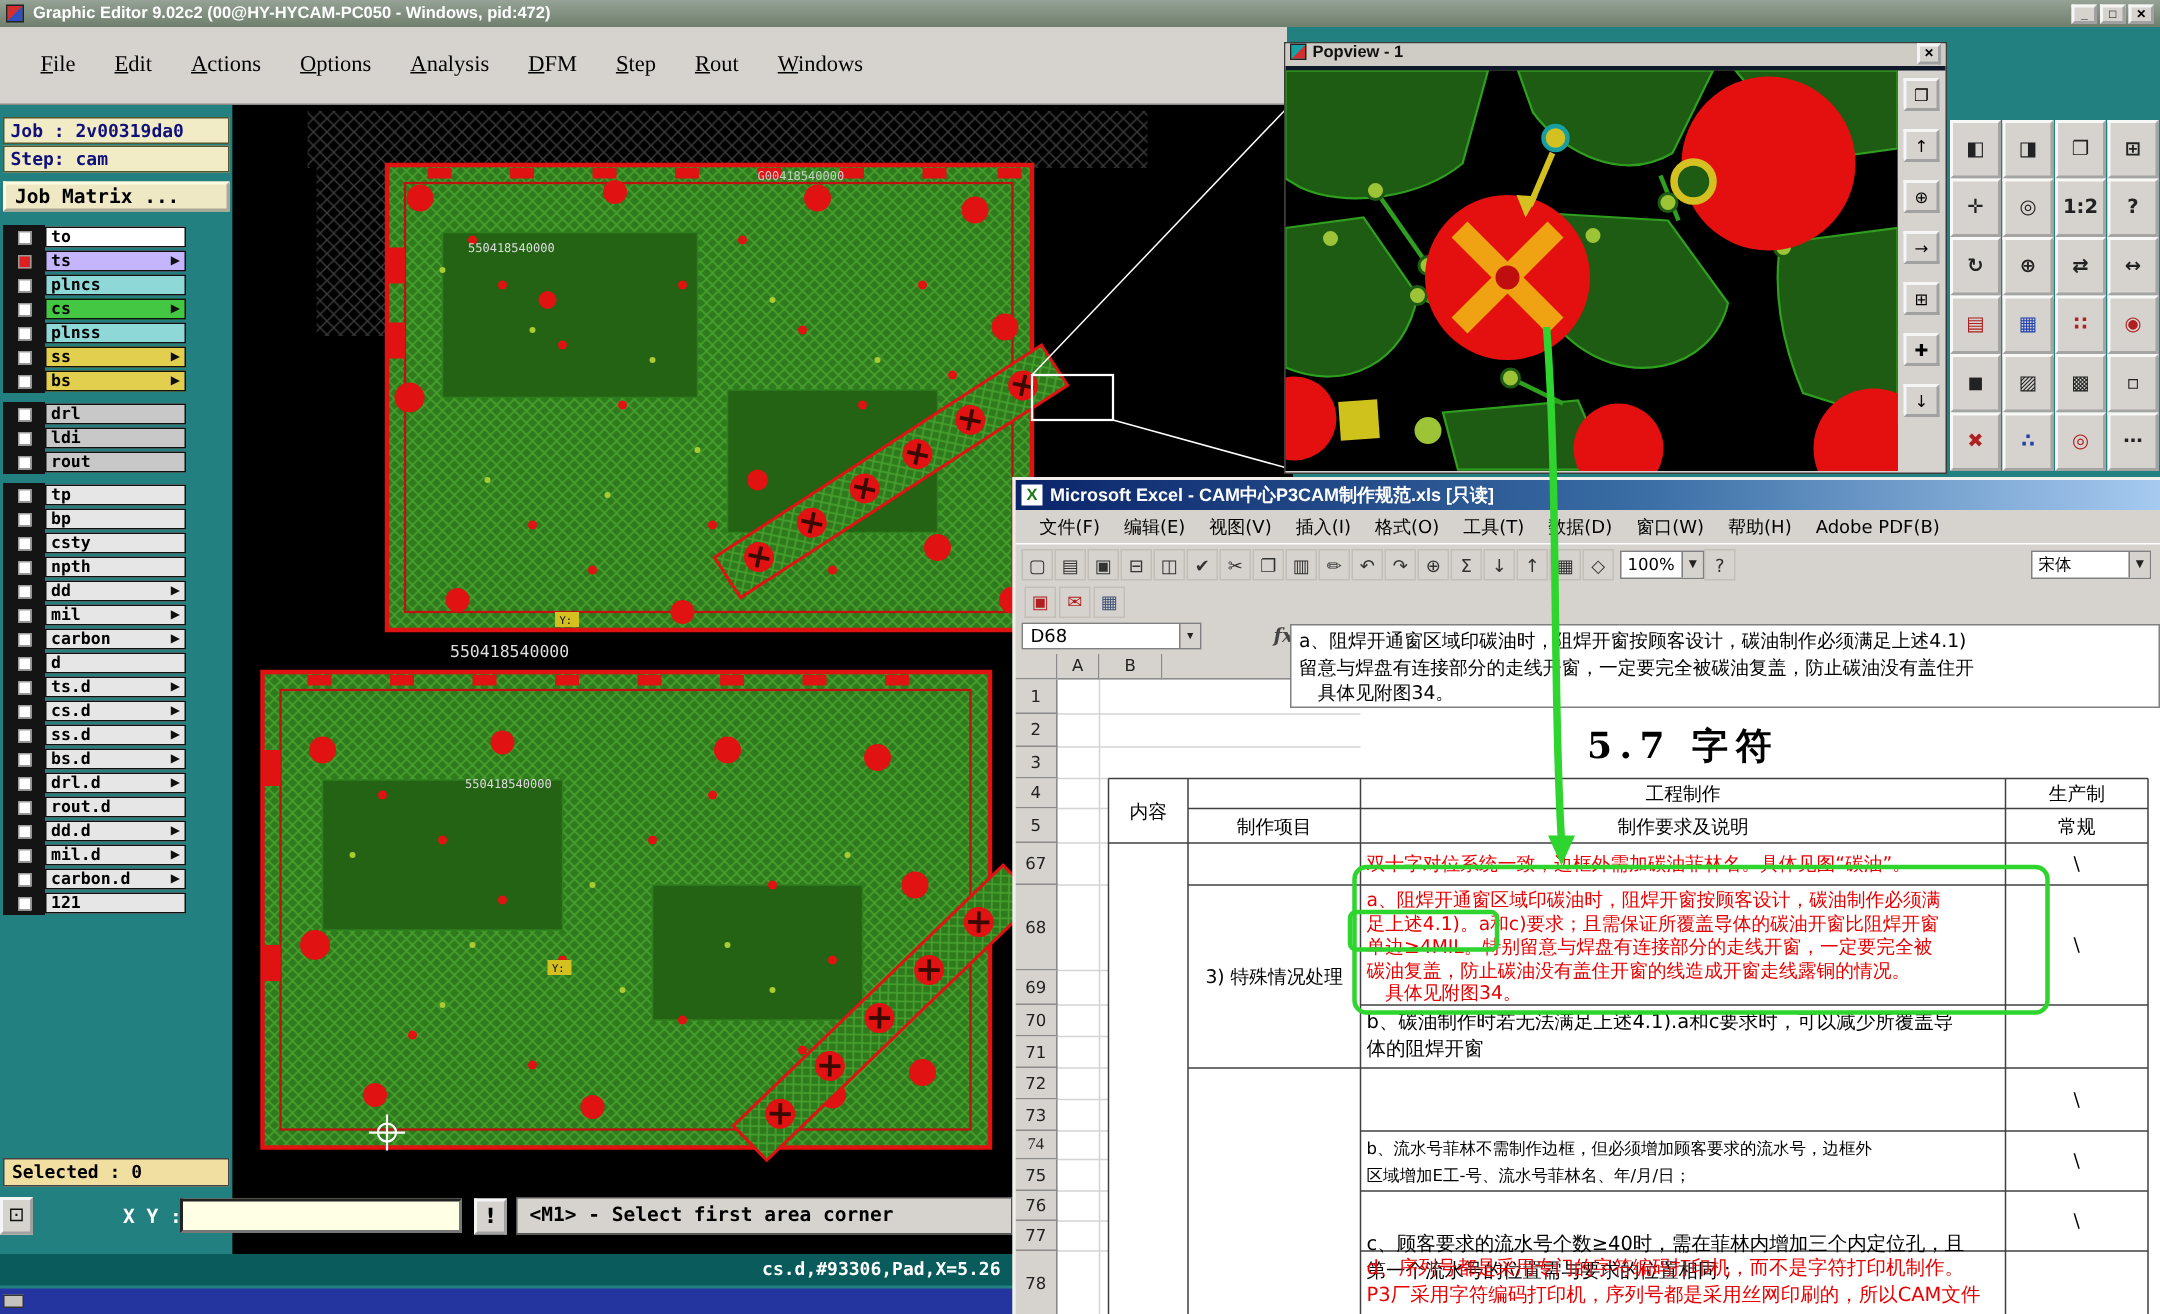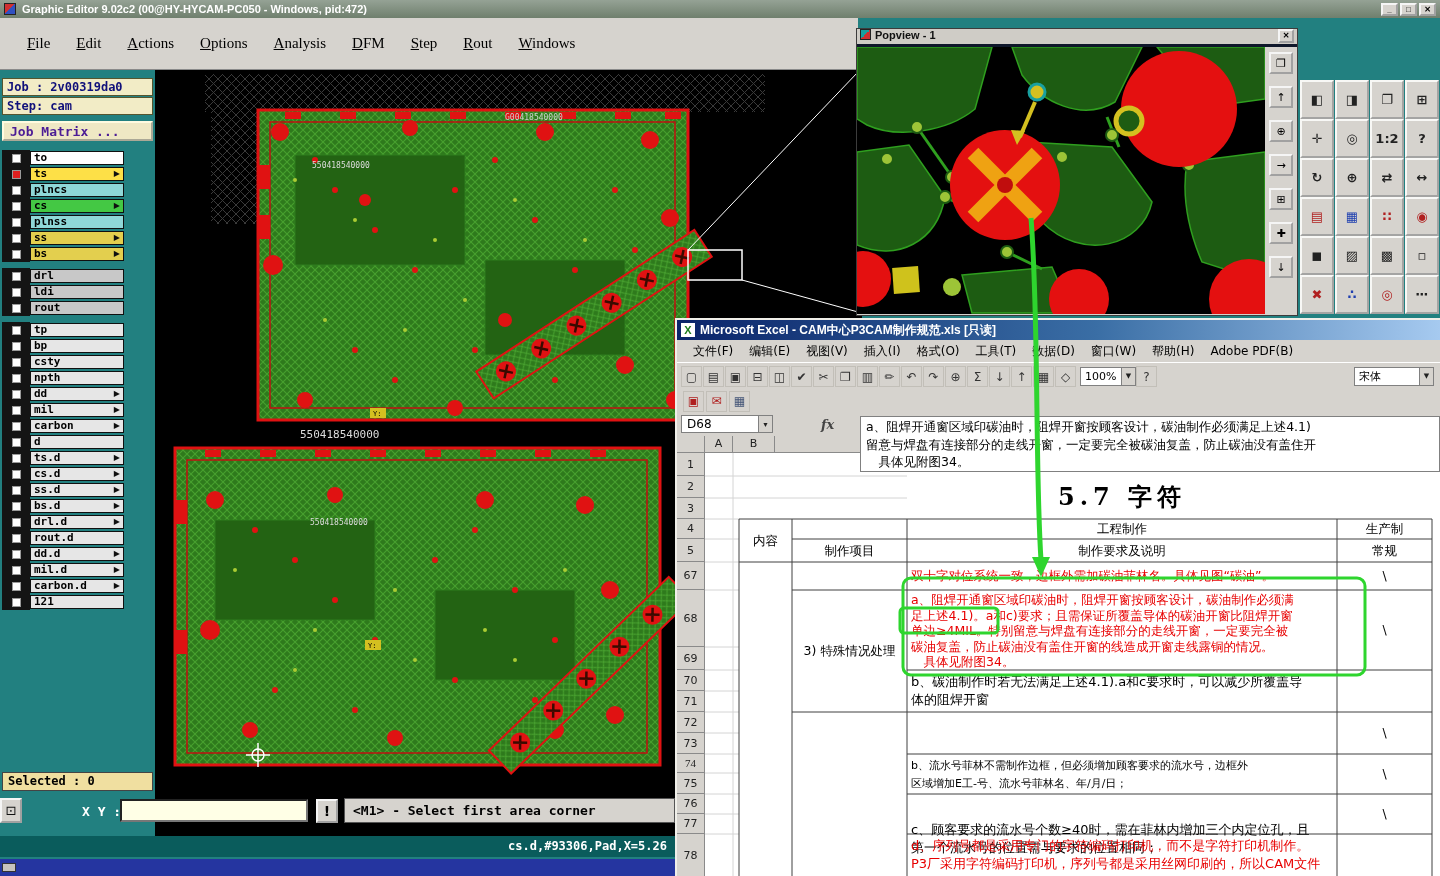--- a/index.html
+++ b/index.html
@@ -19,21 +19,21 @@
   .ge-menubar{position:absolute;left:0;top:18px;width:858px;height:52px;background:#d6d3ce;
     display:flex;align-items:center;padding-left:14px;border-bottom:1px solid #8a8a8a;}
   .ge-menu-item{display:inline-block;padding:4px 13px;font:15px "Liberation Serif",serif;color:#000;}
   .ge-menu-item::first-letter{text-decoration:underline;}
 
   
   .job-box,.step-box{position:absolute;left:2px;width:151px;height:18px;background:#f2ecc6;
     border:1px solid #55552e;color:#10107a;font:bold 12px/16px "DejaVu Sans Mono",monospace;padding-left:4px;}
   .job-box{top:78px;} .step-box{top:97px;}
   .matrix-btn{position:absolute;left:2px;top:121px;width:151px;height:20px;background:#efe8c4;
-    border:2px outset #fffbe0;font:bold 13px/16px "DejaVu Sans Mono",monospace;color:#4c1d95;text-align:left;padding-left:6px;}
+    border:2px outset #fffbe0;font:bold 13px/16px "DejaVu Sans Mono",monospace;color:#000000;text-align:left;padding-left:6px;}
   .layer-list{position:absolute;left:2px;top:150px;width:122px;}
   .layer-row{display:flex;align-items:center;height:16px;}
   .lcell{width:28px;height:16px;background:#141414;display:flex;align-items:center;justify-content:center;flex:none;}
   .lcheck{width:9px;height:9px;border:1px solid #9a9a9a;background:#fff;display:block;}
   .lbox{width:94px;height:14px;border:1px solid #101010;display:flex;align-items:center;
     justify-content:space-between;padding:0 3px;background:#fff;}
   .lname{font:bold 11px/12px "DejaVu Sans Mono",monospace;color:#000;}
   .larrow{font-size:8px;color:#101010;line-height:12px;}
 
   
@@ -91,21 +91,21 @@
   .icon-strip{display:flex;align-items:center;gap:1px;}
   .xl-tbtn{width:21px;height:21px;background:#d6d3ce;border:1px solid #c2bfb8;
     font:12px/18px "DejaVu Sans",sans-serif;text-align:center;color:#333;padding:0;}
   .xl-zoom,.xl-font{height:19px;background:#fff;border:1px solid #808080;display:flex;align-items:center;
     font:11px/17px "DejaVu Sans",sans-serif;padding-left:4px;margin-left:4px;}
   .xl-zoom{width:56px;} .xl-font{width:80px;margin-left:auto;}
   .dd-arrow{margin-left:auto;width:14px;height:100%;background:#d6d3ce;border-left:1px solid #808080;
     font-size:7px;text-align:center;line-height:17px;color:#222;}
   .xl-toolbar2{height:22px;display:flex;align-items:center;gap:2px;padding-left:6px;}
   .xl-formula-row{height:24px;display:flex;align-items:center;padding-left:4px;}
-  .xl-namebox{width:92px;height:18px;background:#fff;border:1px solid #808080;display:flex;align-items:flex-start;}
+  .xl-namebox{width:120px;height:18px;background:#fff;border:1px solid #808080;display:flex;align-items:flex-start;}
   .nb-text{flex:1;font:12px/16px "DejaVu Sans",sans-serif;padding-left:5px;}
   .xl-fx{margin-left:48px;font:italic bold 13px "DejaVu Serif",serif;color:#444;}
   .xl-sheet{position:absolute;left:0;top:116px;width:765px;height:442px;background:#fff;overflow:hidden;}
   .xl-colhdrs{position:absolute;left:0;top:0;height:17px;display:flex;}
   .hd{height:17px;background:#d6d3ce;border-right:1px solid #8a8a8a;border-bottom:1px solid #8a8a8a;
      font:11px/15px "DejaVu Sans",sans-serif;text-align:center;color:#222;}
   .xl-rowhdrs{position:absolute;left:0;top:17px;width:28px;}
   .rownum{width:28px;background:#d6d3ce;border-right:1px solid #8a8a8a;border-bottom:1px solid #8a8a8a;
      font:11px "DejaVu Sans",sans-serif;display:flex;align-items:center;justify-content:center;color:#222;}
   .cell{position:absolute;font:12.5px/15.5px "DejaVu Sans",sans-serif;color:#000;overflow:hidden;}
@@ -169,21 +169,21 @@
         <span class="lbox" style="background: rgb(255, 255, 255);">
           <span class="lname">to</span>
           <span class="larrow"></span>
         </span>
       </div>
 
       <div class="layer-row">
         <span class="lcell">
           <span class="lcheck" style="background: rgb(224, 32, 32);"></span>
         </span>
-        <span class="lbox" style="background: #fde047; gap: 28px;">
+        <span class="lbox" style="background: #c4b5fd; gap: 28px;">
           <span class="lname">ts</span>
           <span class="larrow">▶</span>
         </span>
       </div>
 
       <div class="layer-row">
         <span class="lcell">
           <span class="lcheck" style="background: rgb(255, 255, 255);"></span>
         </span>
         <span class="lbox" style="background: rgb(143, 216, 216);">

